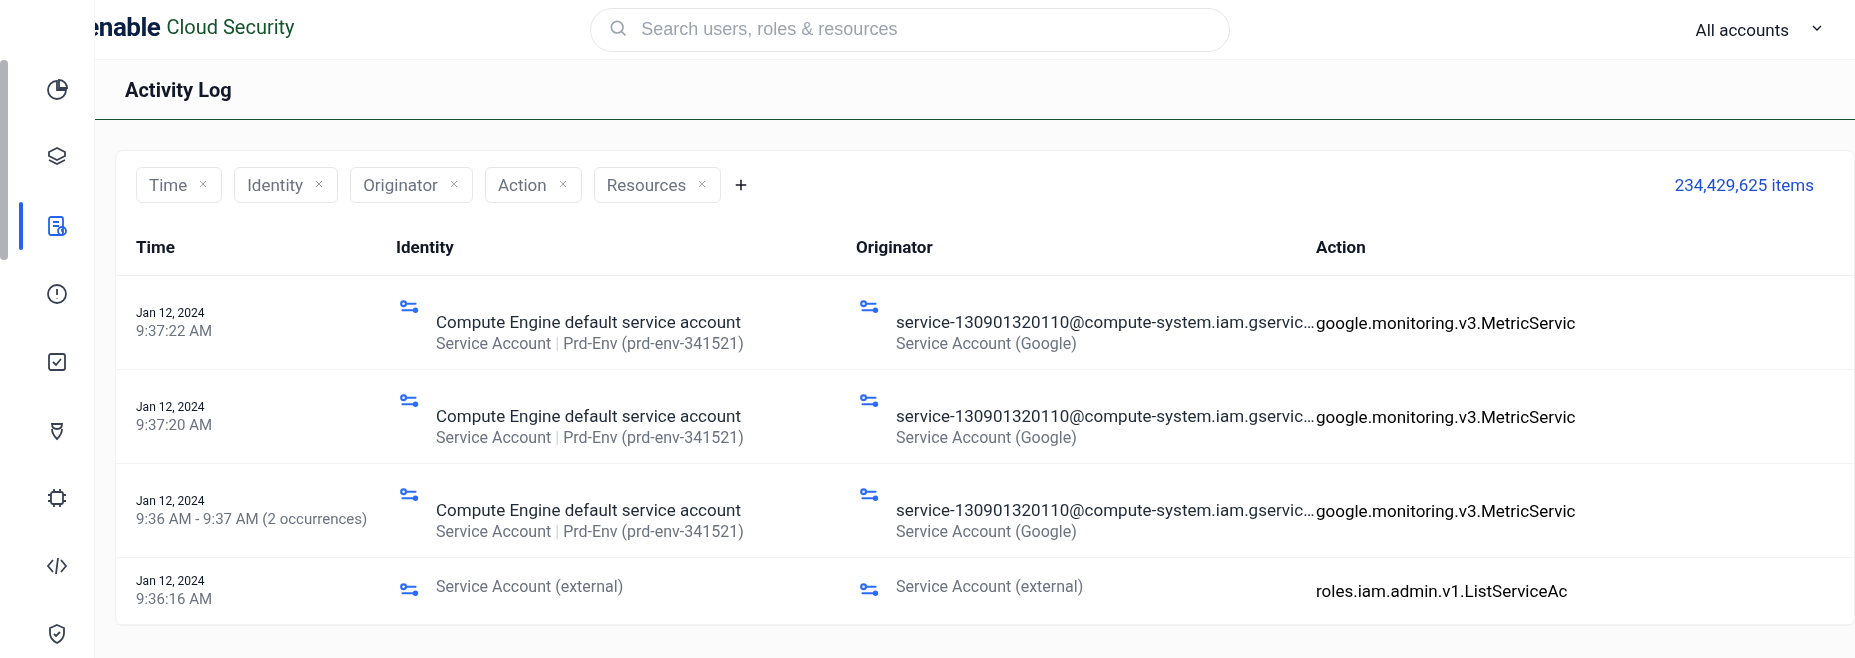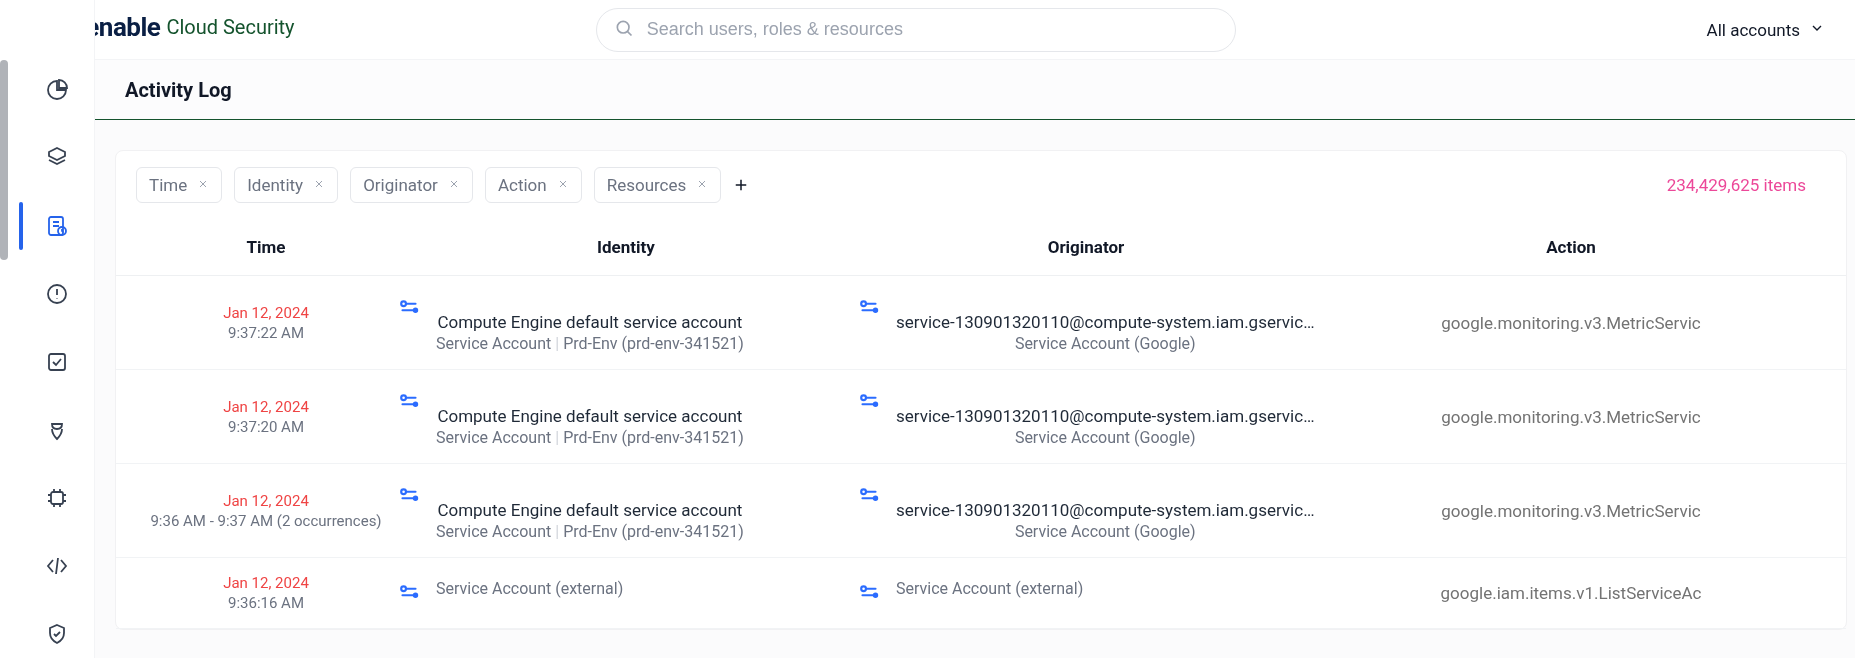--- a/index.html
+++ b/index.html
@@ -116,44 +116,43 @@
     .search-icon-wrap {
       position: absolute;
       left: 18px;
       top: 50%;
       transform: translateY(-50%);
       color: #9ca3af;
     }
     .account-sel {
       display: flex;
       align-items: center;
-      gap: 9px;
+      gap: 20px;
       font-size: 17px;
       color: #111827;
       cursor: pointer;
     }
     .page-header {
       height: 60px;
       display: flex;
       align-items: center;
       padding: 0 30px;
       border-bottom: 1px solid #14532d;
       background: #fcfcfd;
     }
     .page-title {
       font-size: 20px;
       font-weight: 700;
       color: #111827;
     }
     .content {
-      padding: 30px 8px 0 20px;
+      padding: 30px 0 0 20px;
       background: #fbfbfc;
       flex: 1;
       min-width: 0;
-      text-align: center;
     }
     .card {
       background: #ffffff;
       border: 1px solid #f1f1f3;
       border-radius: 8px;
       min-width: 0;
     }
     .filters-row {
       display: flex;
       align-items: center;
@@ -186,21 +185,21 @@
       display: flex;
       align-items: center;
       justify-content: center;
       color: #111827;
       font-size: 22px;
       cursor: pointer;
       margin-left: 8px;
     }
     .items-count {
       margin-left: auto;
-      color: #ec4899;
+      color: #1d4ed8;
       font-size: 17px;
       padding-right: 20px;
     }
     .table-header {
       display: grid;
       grid-template-columns: 260px 460px 460px 1fr;
       padding: 18px 20px;
       border-bottom: 1px solid #eef0f2;
     }
     .th {
@@ -209,22 +208,22 @@
       color: #111827;
     }
     .row {
       display: grid;
       grid-template-columns: 260px 460px 460px 1fr;
       padding: 16px 20px;
       border-bottom: 1px solid #f1f3f5;
       align-items: center;
     }
     .time-cell .date {
-      font-size: 15px;
-      color: #ef4444;
+      font-size: 12px;
+      color: #0f172a;
     }
     .time-cell .time {
       font-size: 15px;
       color: #6b7280;
       margin-top: 2px;
     }
     .ident-cell, .orig-cell {
       display: flex;
       gap: 14px;
       align-items: flex-start;
@@ -252,21 +251,21 @@
       white-space: nowrap;
       overflow: hidden;
       text-overflow: ellipsis;
     }
     .sep {
       color: #d1d5db;
       padding: 0 4px;
     }
     .action-cell {
       font-size: 17px;
-      color: #737373;
+      color: #000000;
       white-space: nowrap;
       overflow: hidden;
     }
   </style>
 </head>
 <body>
 
 <div class="app">
   <div class="far-left-bar">
     <div class="far-left-scroll"></div>
@@ -545,19 +544,19 @@
                       <circle cx="7" cy="9" r="2.2"></circle>
                       <path d="M9.5 9H18"></path>
                       <path d="M6 15h12"></path>
                       <circle cx="18" cy="15" r="1.5" fill="#2b6cff"></circle>
                     </g>
                   </svg></span>
                 <div class="ident-main">
                   <div class="ident-sub">Service Account (external)</div>
                 </div>
               </div>
-              <div class="action-cell">google.iam.items.v1.ListServiceAc</div>
+              <div class="action-cell">roles.iam.admin.v1.ListServiceAc</div>
             </div>
           </div>
       </div>
     </div>
   </div>
 </div>
 
 </body></html>

